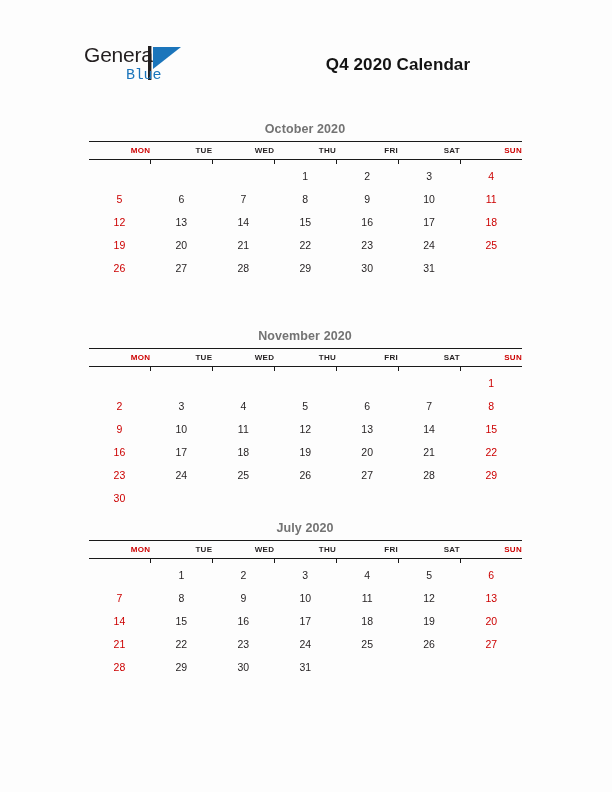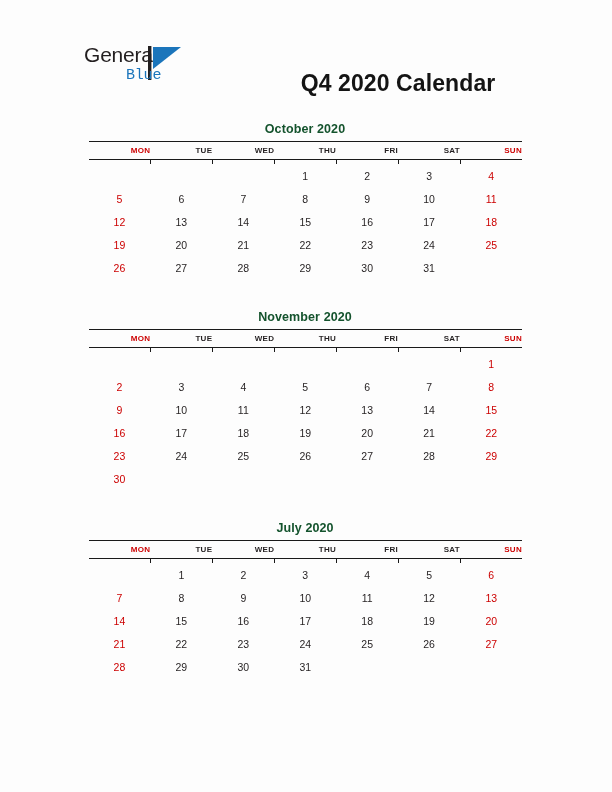--- a/index.html
+++ b/index.html
@@ -62,42 +62,42 @@
   .logo-flag {
     position: absolute;
     left: 64px;
     top: 2px;
     width: 40px;
     height: 34px;
   }
   .title {
     position: absolute;
     left: 248px;
-    top: 32px;
+    top: 17px;
     width: 300px;
     text-align: center;
-    font-size: 23px;
+    font-size: 17px;
     font-weight: bold;
     letter-spacing: 0.1px;
     color: #141414;
     font-family: "Liberation Sans", sans-serif;
     white-space: nowrap;
   }
 
   
   .month {
     position: absolute;
     left: 88px;
     width: 434px;
   }
   .month-title {
     text-align: center;
     font-size: 12.5px;
     font-weight: bold;
-    color: #14532d;
+    color: #737373;
     letter-spacing: 0.1px;
     padding-bottom: 5px;
     font-family: "Liberation Sans", sans-serif;
   }
   table.cal {
     border-collapse: collapse;
     width: 434px;
     table-layout: fixed;
   }
   table.cal th {
@@ -231,21 +231,21 @@
             <td>28</td>
             <td>29</td>
             <td>30</td>
             <td>31</td>
             <td class="empty"></td>
           </tr>
         </tbody>
     </table>
   </div>
 
-  <div class="month" id="month-1" style="top:310px;">
+  <div class="month" id="month-1" style="top:329px;">
     <div class="month-title">November 2020</div>
     <table class="cal">
       <thead>
           <tr id="hdr-1">
             <th class="weekend">MON</th>
             <th>TUE</th>
             <th>WED</th>
             <th>THU</th>
             <th>FRI</th>
             <th>SAT</th>

